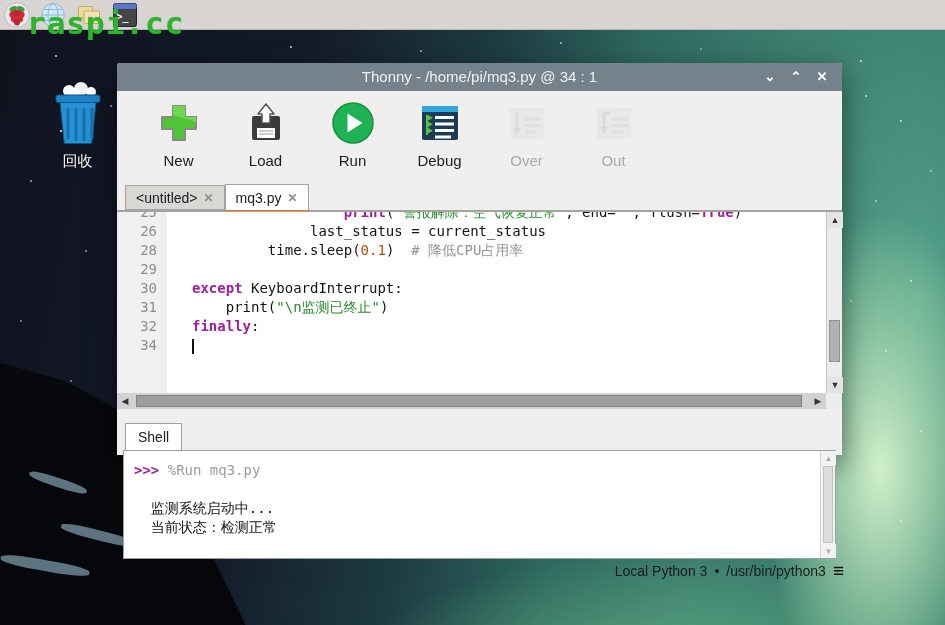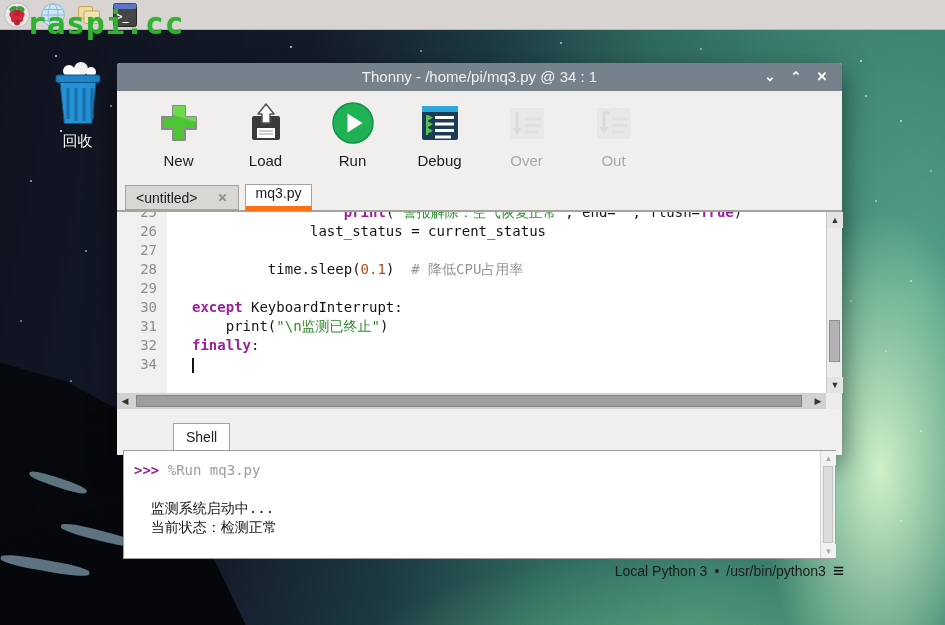--- a/index.html
+++ b/index.html
@@ -25,43 +25,43 @@
       920px 430px rgba(255,255,255,.6),900px 520px rgba(255,255,255,.5),865px 95px rgba(220,235,255,.9),
       930px 170px rgba(255,255,255,.5),850px 300px rgba(255,255,255,.45),55px 55px rgba(255,255,255,.8),
       200px 90px rgba(255,255,255,.55);}
   
   .taskbar{position:absolute;left:0;top:0;width:945px;height:30px;background:#d7d4d1;
     border-bottom:1px solid #b9b6b2;display:flex;align-items:center;gap:9px;padding-left:3px;box-sizing:border-box;}
   .tb-icon{width:27px;height:27px;display:flex;align-items:center;justify-content:center;}
   .watermark{position:absolute;left:27px;top:5px;font-size:31px;font-weight:bold;letter-spacing:1px;
     color:#2eb32e;font-family:"DejaVu Sans Mono",monospace;z-index:30;text-shadow:0 0 1px rgba(40,150,40,.6);}
   
-  .trash{position:absolute;left:30px;top:62px;width:95px;text-align:center;}
+  .trash{position:absolute;left:30px;top:82px;width:95px;text-align:center;}
   .trash-label{color:#fff;font-size:15px;margin-top:2px;text-shadow:0 1px 2px rgba(0,0,0,.8);}
   
   .win{position:absolute;left:117px;top:63px;width:725px;height:392px;background:#f0efed;
     box-shadow:0 10px 28px rgba(0,0,0,.5);border-radius:3px 3px 0 0;}
   .titlebar{position:absolute;left:0;top:0;width:100%;height:28px;background:#75828c;border-radius:3px 3px 0 0;}
   .title{position:absolute;width:100%;text-align:center;line-height:28px;color:#eef1f3;font-size:15px;}
   .win-controls{position:absolute;right:12px;top:0;height:28px;display:flex;gap:10px;align-items:center;}
   .wc{color:#fff;font-size:13px;font-weight:bold;width:16px;text-align:center;cursor:default;line-height:16px;}
   
   .toolbar{position:absolute;left:0;top:28px;width:100%;height:91px;display:flex;padding-left:18px;box-sizing:border-box;}
   .tbtn{width:87px;display:flex;flex-direction:column;align-items:center;justify-content:flex-start;padding-top:9px;box-sizing:border-box;}
   .tbtn .ic{width:46px;height:46px;display:flex;align-items:center;justify-content:center;}
   .tbtn .lbl{margin-top:6px;font-size:15px;color:#1d1d1d;}
   .tbtn.dis .ic{opacity:.32;filter:grayscale(.85);}
   .tbtn.dis .lbl{color:#aaa9a6;}
   
   .tabbar{position:absolute;left:0;top:119px;width:100%;height:29px;border-bottom:1px solid #a3a3a0;
     display:flex;align-items:flex-end;padding-left:8px;box-sizing:border-box;}
-  .tab{height:25px;display:flex;align-items:center;gap:20px;padding:0 10px;font-size:14px;color:#202020;
-    border:1px solid #a3a3a0;background:#d8d7d3;box-sizing:border-box;margin-right:6px;}
+  .tab{height:25px;display:flex;align-items:center;gap:6px;padding:0 10px;font-size:14px;color:#202020;
+    border:1px solid #a3a3a0;background:#d8d7d3;box-sizing:border-box;margin-right:0;}
   .tab .x{color:#8e8e8a;font-size:12px;font-weight:bold;}
-  .tab.active{background:#fff;height:27px;border-bottom:5px solid #f97316;margin-bottom:-1px;flex-direction:column;}
+  .tab.active{background:#fff;height:27px;border-bottom:1px solid #f97316;margin-bottom:-1px;}
   
   .editor-wrap{position:absolute;left:0;top:148px;width:725px;height:198px;background:#fff;border-top:1px solid #a3a3a0;box-sizing:border-box;}
   .ed-view{position:absolute;left:0;top:0;right:16px;bottom:16px;overflow:hidden;background:#fff;}
   .gutterbg{position:absolute;left:0;top:0;bottom:0;width:50px;background:#f0f0f0;}
   .ed-lines{position:absolute;left:0;top:-9px;right:0;}
   .ed-line{display:flex;height:19px;line-height:19px;font-family:"DejaVu Sans Mono",monospace;font-size:14px;white-space:pre;gap:12px;}
   .ln{width:40px;padding-right:10px;flex:none;text-align:right;background:#f0f0f0;color:#8d8d8d;}
   .code{padding-left:13px;}
   .tok-k{color:#9b209b;font-weight:bold;}
   .tok-s{color:#2e8b2e;}
@@ -74,21 +74,21 @@
   
   .vscroll{position:absolute;right:0;top:0;width:16px;bottom:16px;background:#ececec;border-left:1px solid #c6c6c6;box-sizing:border-box;}
   .hscroll{position:absolute;left:0;bottom:0;height:16px;right:16px;background:#d2d2d2;}
   .sb-btn{position:absolute;width:16px;height:16px;display:flex;align-items:center;justify-content:center;
     font-size:9px;color:#333;background:#e4e4e2;}
   .vthumb{position:absolute;left:2px;right:2px;background:#b2b2b2;border:1px solid #8f8f8f;box-sizing:border-box;}
   .hthumb{position:absolute;top:2px;bottom:2px;background:#9e9e9e;border:1px solid #848484;box-sizing:border-box;}
   .corner{position:absolute;right:0;bottom:0;width:16px;height:16px;background:#ececec;}
   
   .shellbar{position:absolute;left:0;top:357px;width:100%;height:30px;display:flex;align-items:flex-end;
-    padding-left:8px;box-sizing:border-box;margin-left:48px;}
+    padding-left:8px;box-sizing:border-box;}
   .shell-tab{height:26px;display:flex;align-items:center;padding:0 12px;font-size:14px;color:#202020;
     border:1px solid #a3a3a0;border-bottom:none;background:#fff;}
   .shell-wrap{position:absolute;left:6px;top:387px;width:713px;height:109px;background:#fff;border:1px solid #9f9f9c;box-sizing:border-box;}
   .shell-view{position:absolute;left:0;top:0;right:15px;bottom:0;overflow:hidden;padding:10px 0 0 10px;}
   .sh-line{height:19px;line-height:19px;font-family:"DejaVu Sans Mono",monospace;font-size:14px;white-space:pre;}
   .shell-scroll{position:absolute;right:0;top:0;width:15px;bottom:0;background:#f2f2f2;border-left:1px solid #d5d5d5;box-sizing:border-box;}
   .shell-scroll .sb-btn{background:#f2f2f2;color:#ababab;width:15px;height:14px;font-size:8px;}
   .shv-thumb{position:absolute;left:2px;right:2px;top:15px;bottom:15px;background:#dcdcdc;border:1px solid #c2c2c2;box-sizing:border-box;}
   
   .statusbar{position:absolute;left:0;top:496px;width:100%;height:24px;display:flex;align-items:center;
@@ -244,21 +244,20 @@
         <span class="x">✕</span>
       </div>
     </div>
 
     <div class="editor-wrap">
       <div class="ed-view">
         <div class="gutterbg"></div>
         <div class="ed-lines">
             <div class="ed-line"><span class="ln">25</span><span class="code"><span class="tok-p">                  </span><span class="tok-k">print</span><span class="tok-p">(</span><span class="tok-s">"警报解除：空气恢复正常"</span><span class="tok-p">, end=</span><span class="tok-s">""</span><span class="tok-p">, flush=</span><span class="tok-k">True</span><span class="tok-p">)</span></span></div>
             <div class="ed-line"><span class="ln">26</span><span class="code"><span class="tok-p">              last_status = current_status</span></span></div>
-            <div class="ed-line"><span class="ln">27</span><span class="code"></span></div>
             <div class="ed-line"><span class="ln">28</span><span class="code"><span class="tok-p">         time.sleep(</span><span class="tok-n">0.1</span><span class="tok-p">)  </span><span class="tok-c"># 降低CPU占用率</span></span></div>
             <div class="ed-line"><span class="ln">29</span><span class="code"></span></div>
             <div class="ed-line"><span class="ln">30</span><span class="code"><span class="tok-k">except</span><span class="tok-p"> KeyboardInterrupt:</span></span></div>
             <div class="ed-line"><span class="ln">31</span><span class="code"><span class="tok-p">    print(</span><span class="tok-s">"\n监测已终止"</span><span class="tok-p">)</span></span></div>
             <div class="ed-line"><span class="ln">32</span><span class="code"><span class="tok-k">finally</span><span class="tok-p">:</span></span></div>
             <div class="ed-line"><span class="ln">34</span><span class="code"><span class="cursor"></span></span></div>
           </div>
       </div>
       <div class="vscroll">
         <div class="sb-btn" style="top:0;left:0;">▲</div>

